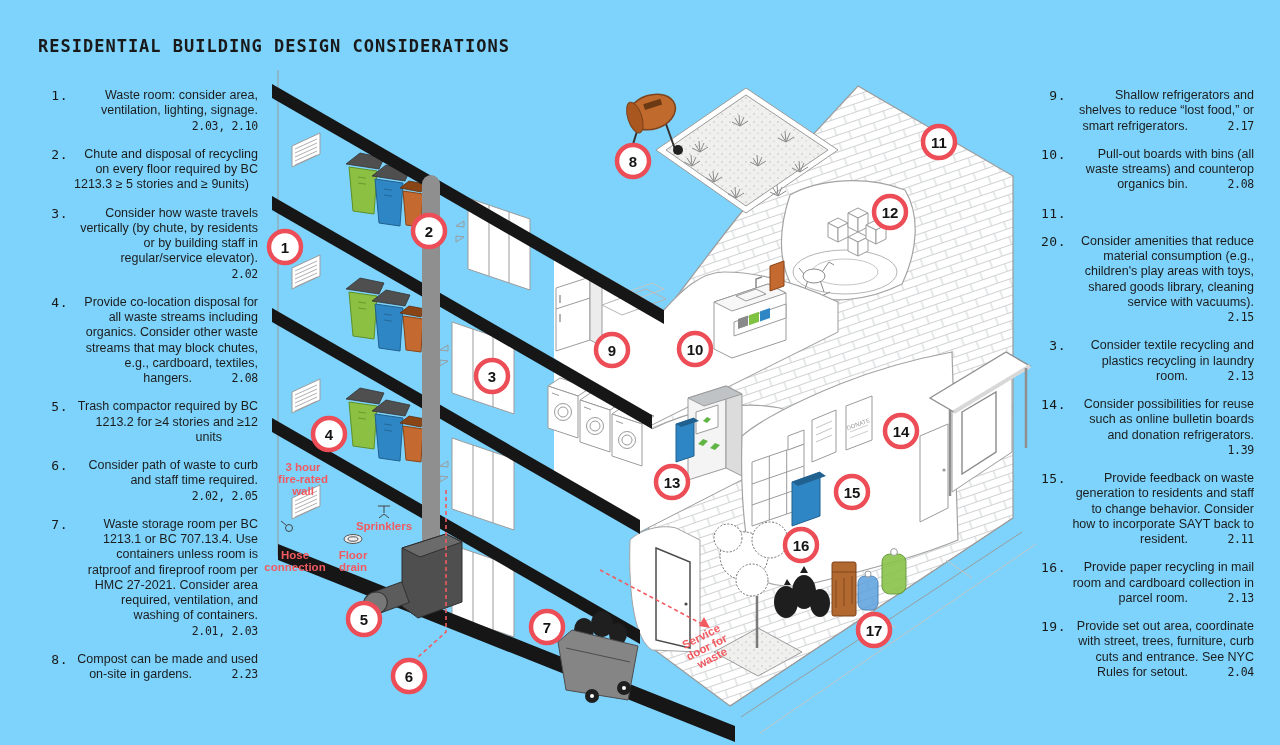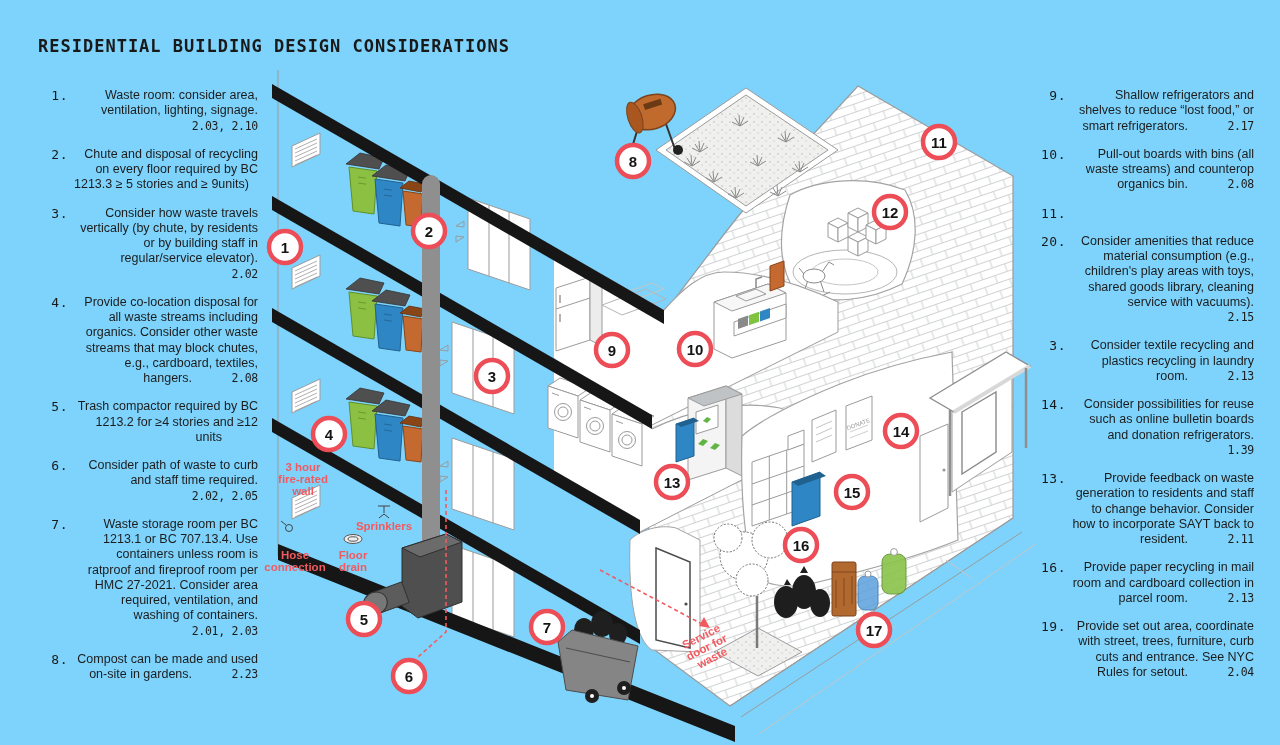--- a/index.html
+++ b/index.html
@@ -93,21 +93,21 @@
     <span class="num">3.</span>
     <span class="body"><span class="txt">Consider textile recycling and plastics recycling in laundry room.</span> <span class="ref">2.13</span></span>
   </div>
 
   <div class="note">
     <span class="num">14.</span>
     <span class="body"><span class="txt">Consider possibilities for reuse such as online bulletin boards and donation refrigerators.</span> <span class="ref">1.39</span></span>
   </div>
 
   <div class="note">
-    <span class="num">13.</span>
+    <span class="num">15.</span>
     <span class="body"><span class="txt">Provide feedback on waste generation to residents and staff to change behavior. Consider how to incorporate SAYT back to resident.</span> <span class="ref">2.11</span></span>
   </div>
 
   <div class="note">
     <span class="num">16.</span>
     <span class="body"><span class="txt">Provide paper recycling in mail room and cardboard collection in parcel room.</span> <span class="ref">2.13</span></span>
   </div>
 
   <div class="note">
     <span class="num">19.</span>

